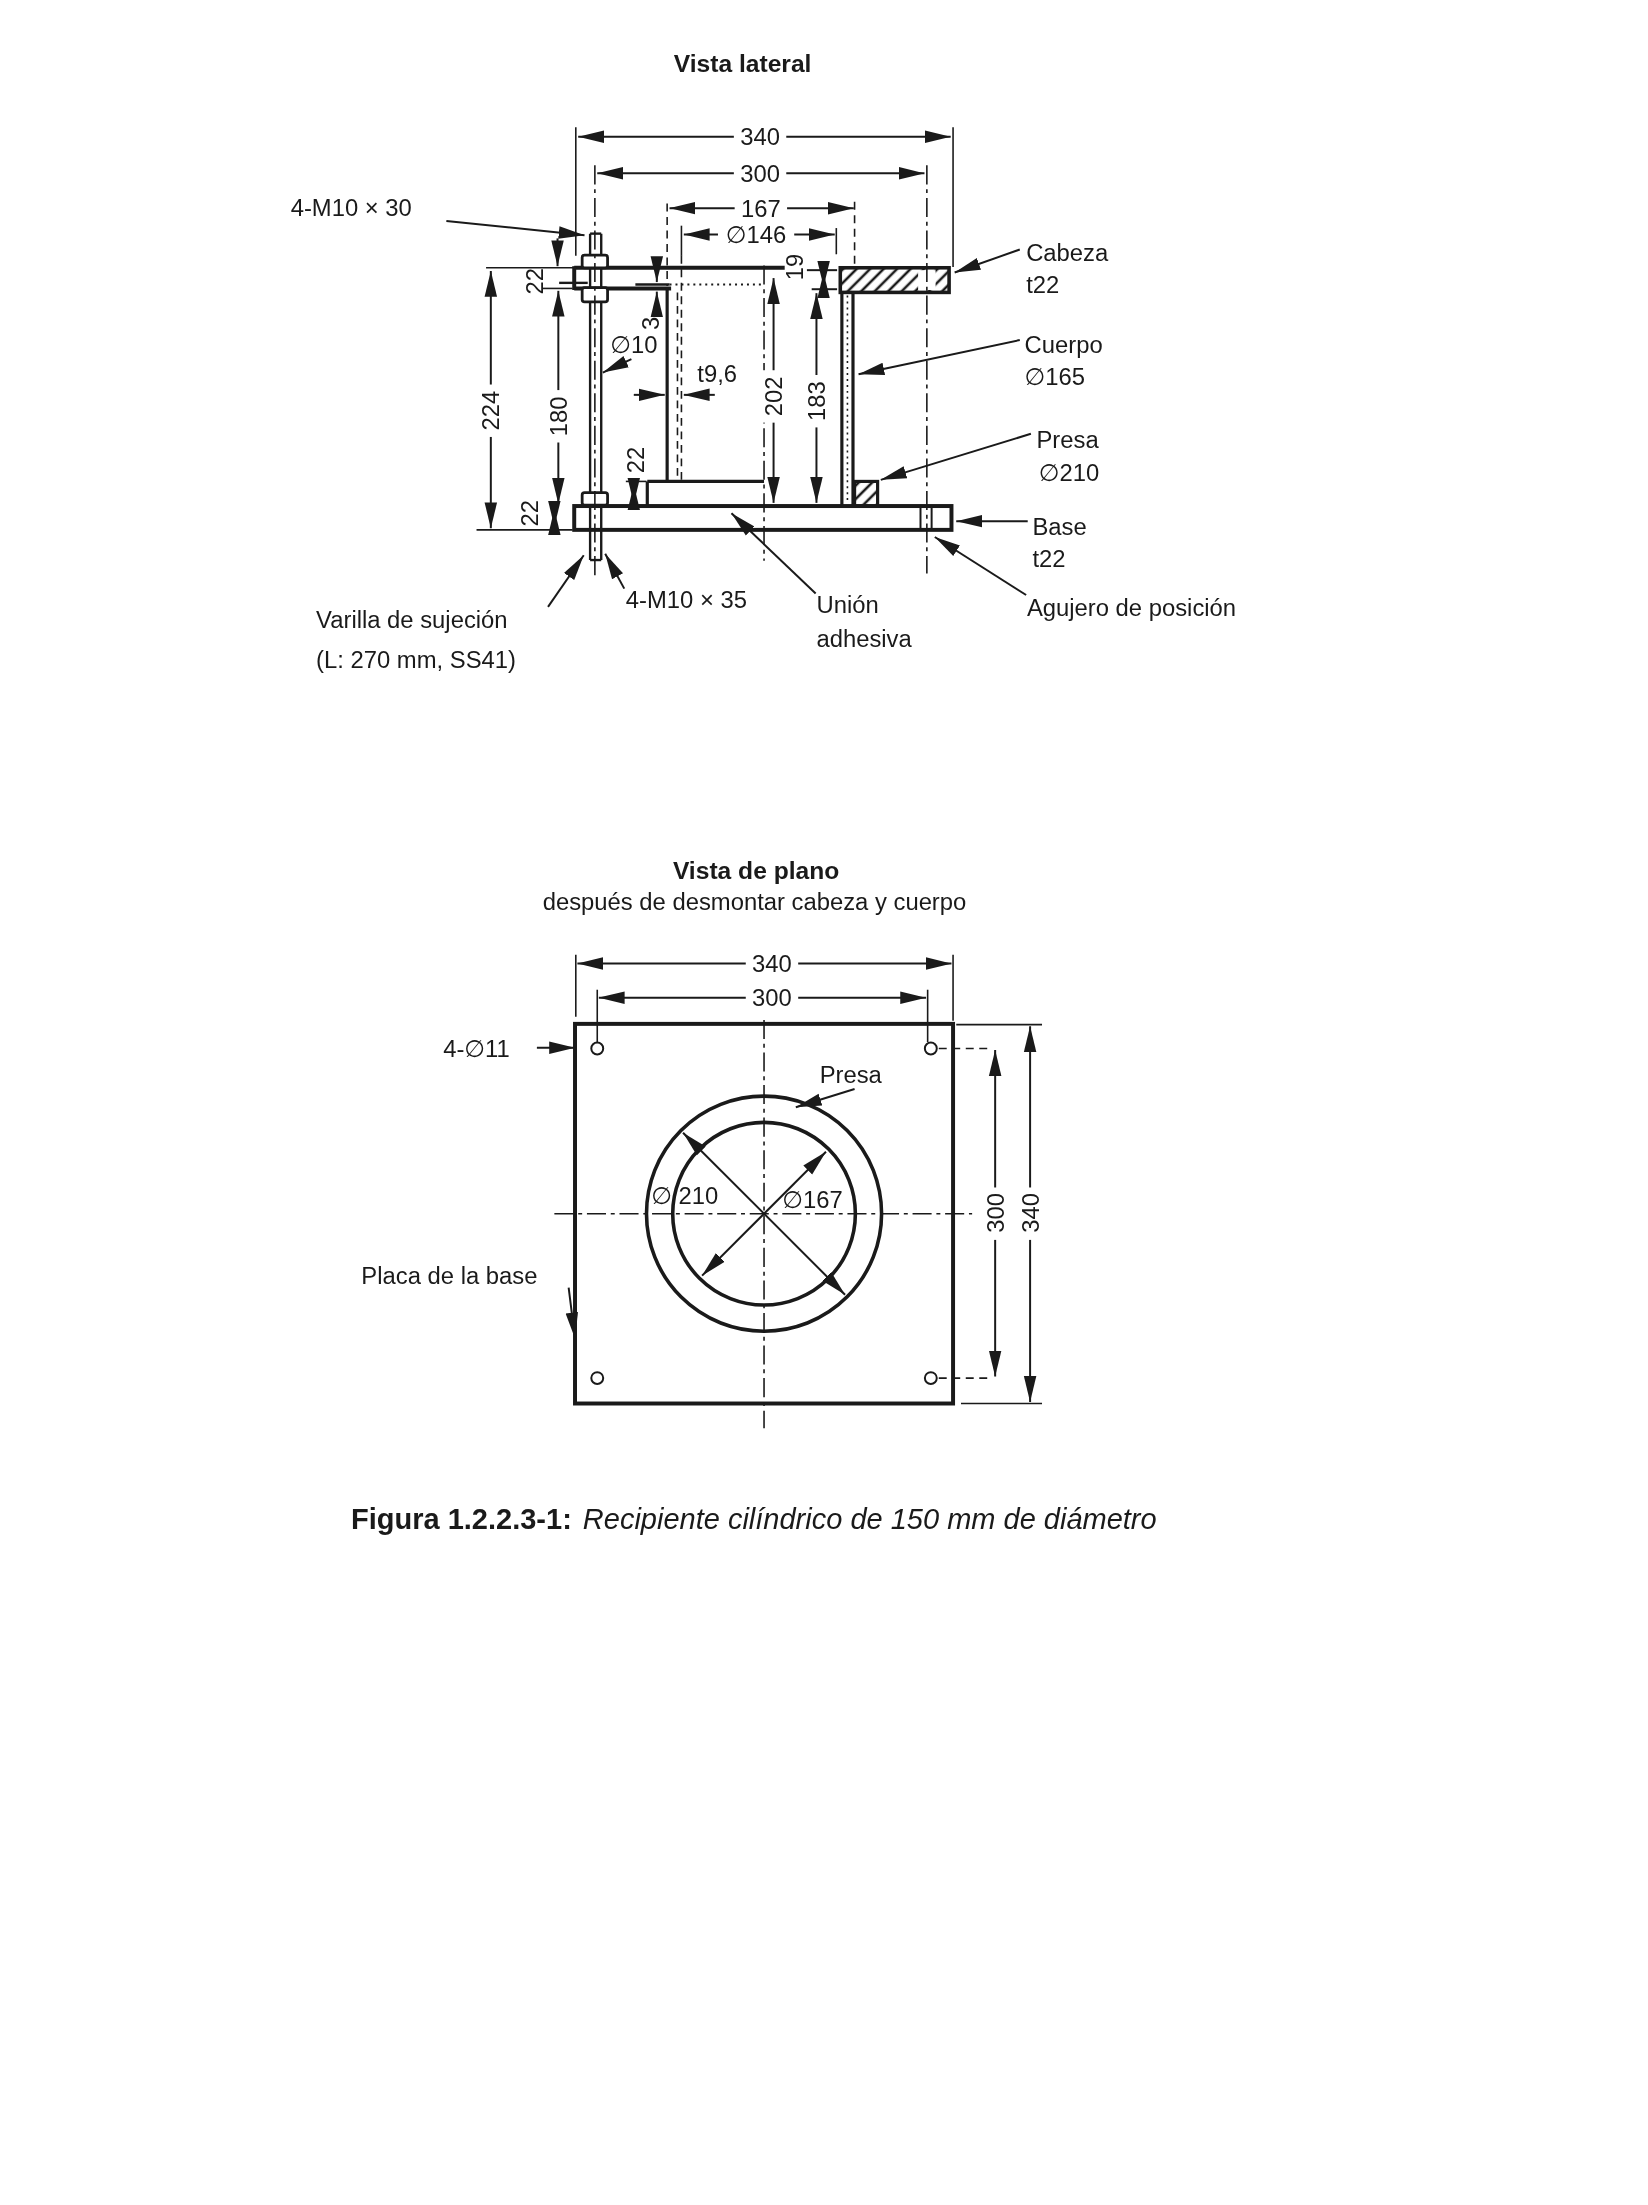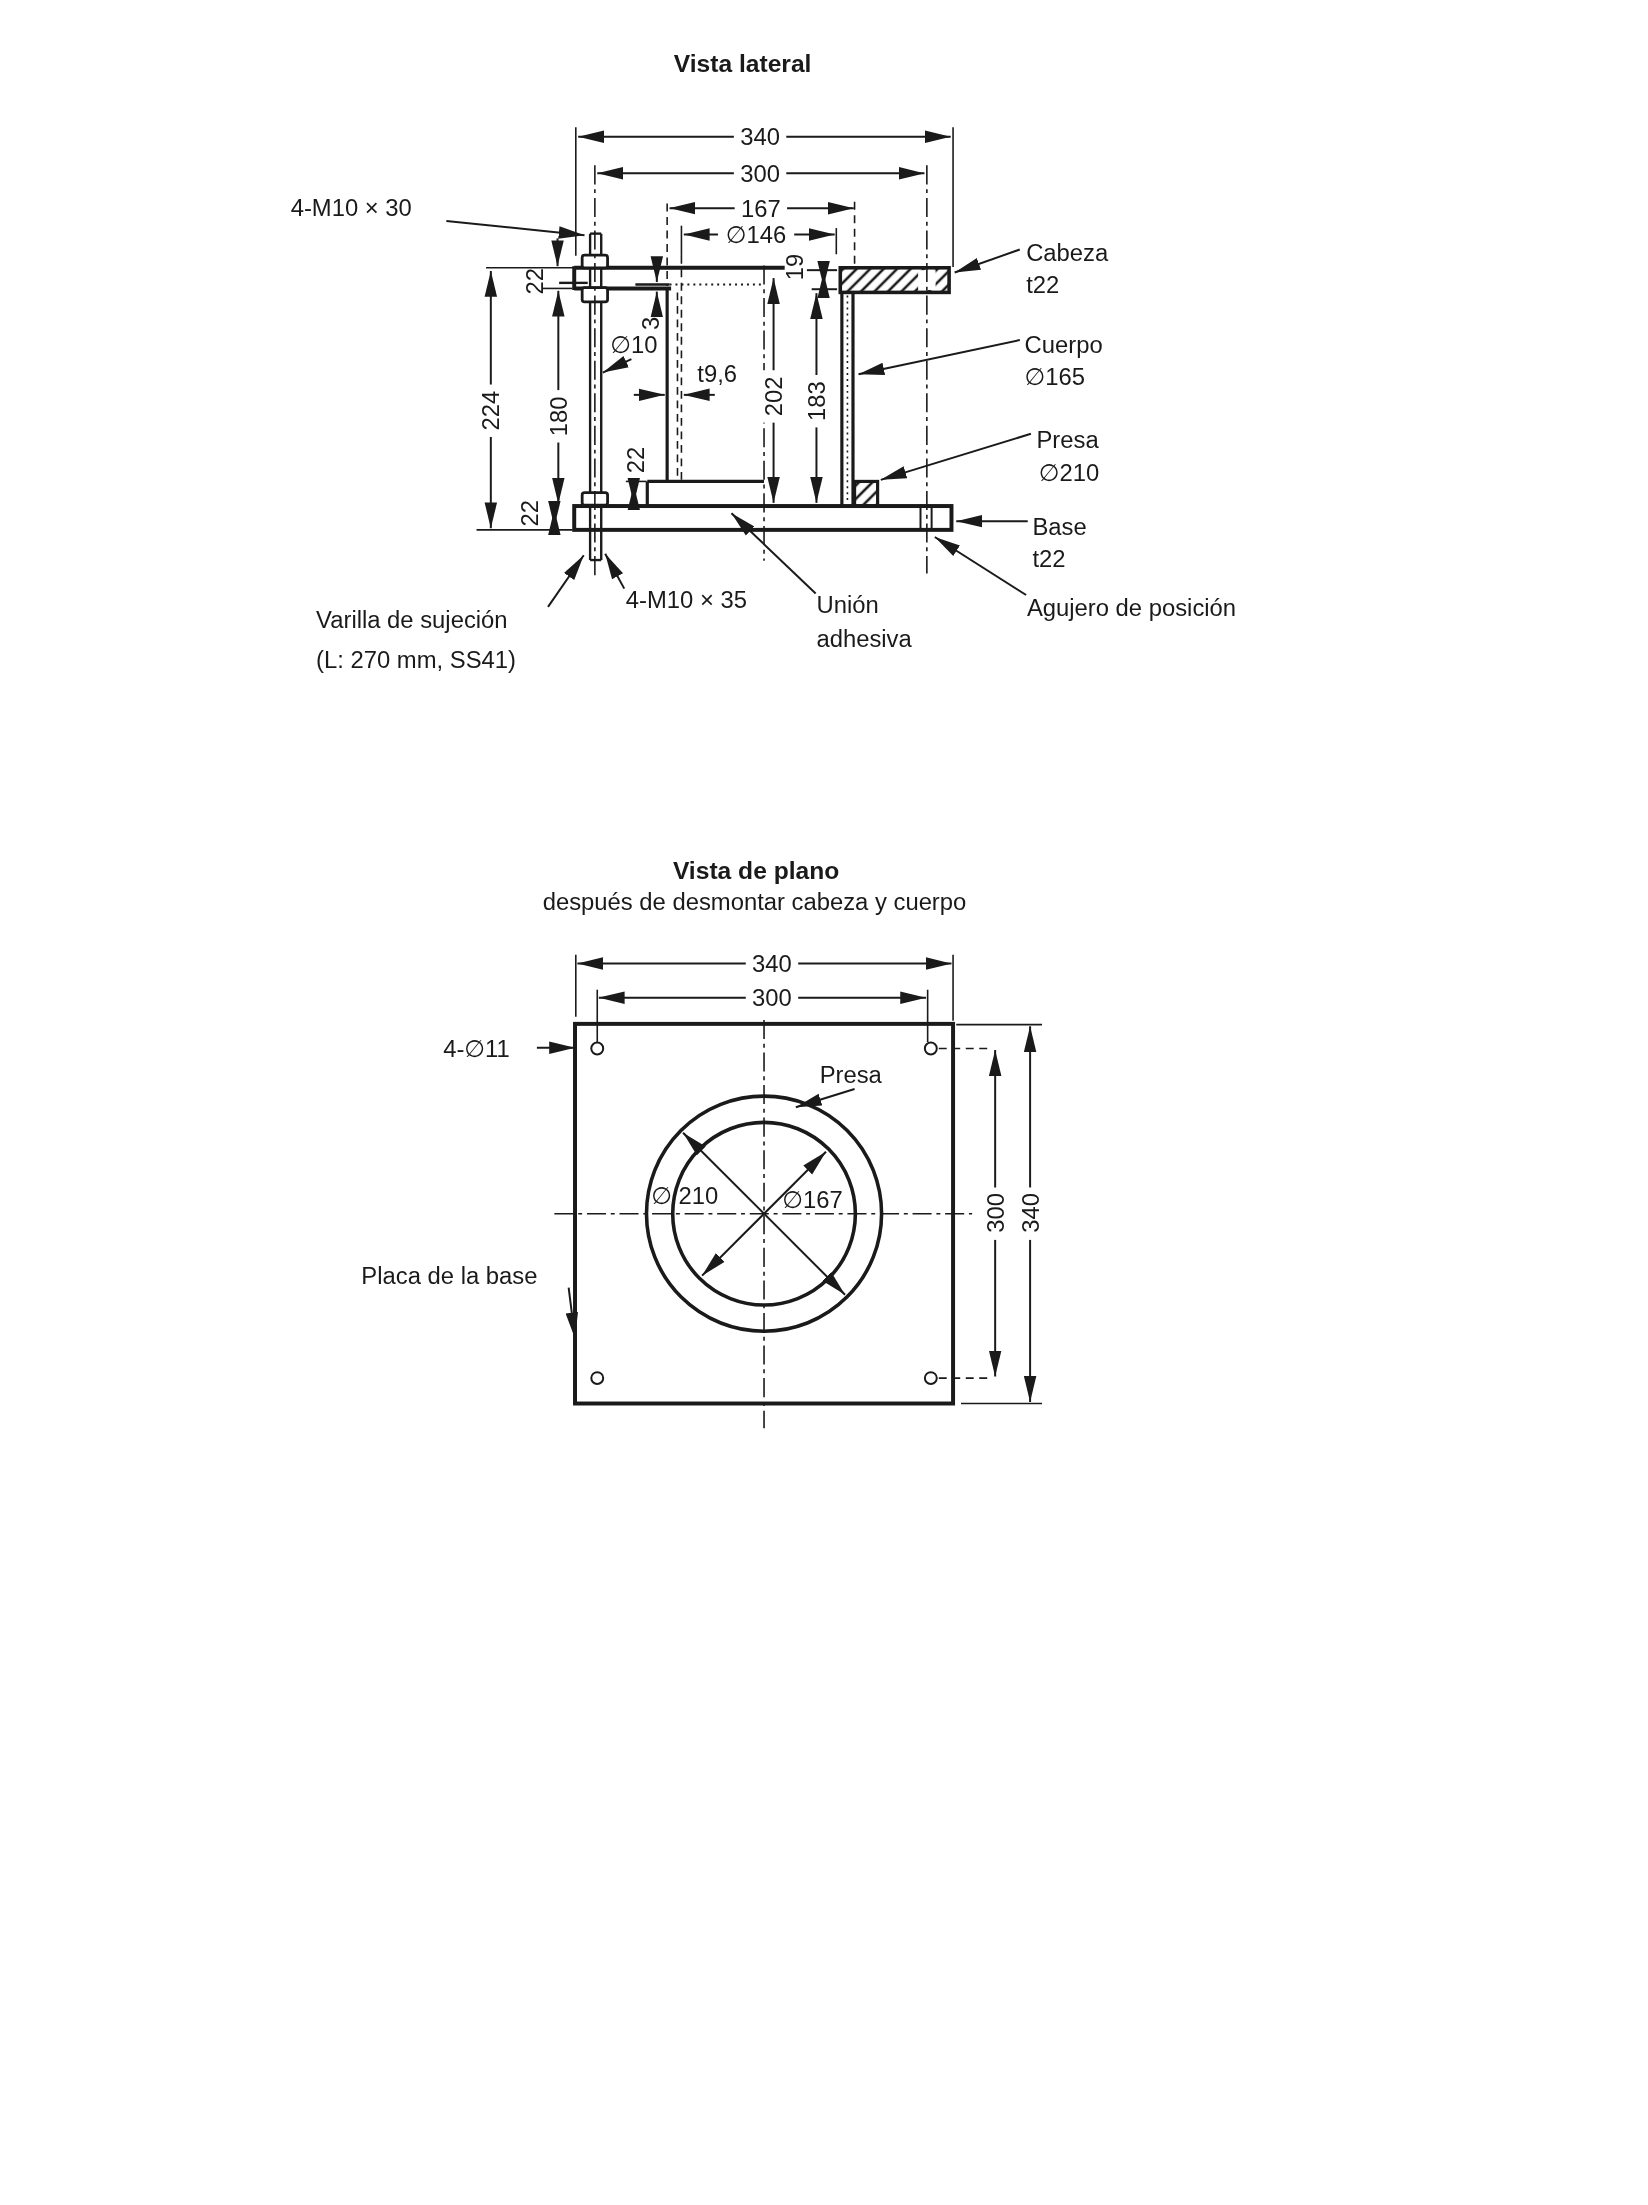--- a/index.html
+++ b/index.html
@@ -252,14 +252,17 @@
     <text class="t30" transform="rotate(-90 1297 1527)" x="1297" y="1527" text-anchor="middle" dominant-baseline="central">340</text>
     <text class="t30" x="820" y="1516">∅ 210</text>
     <text class="t30" x="985" y="1521">∅167</text>
     <text class="t30" x="558" y="1331">4-∅11</text>
     <text class="t30" x="1032" y="1364">Presa</text>
     <text class="t30" x="455" y="1617">Placa de la base</text>
   </g>
 </svg>
 
 
+<div id="caption">
+  <span class="cap-prefix">Figura 1.2.2.3-1:</span><span class="cap-text">Recipiente cilíndrico de 150 mm de diámetro</span>
 </div>
+</div>
 
 
 </body></html>

